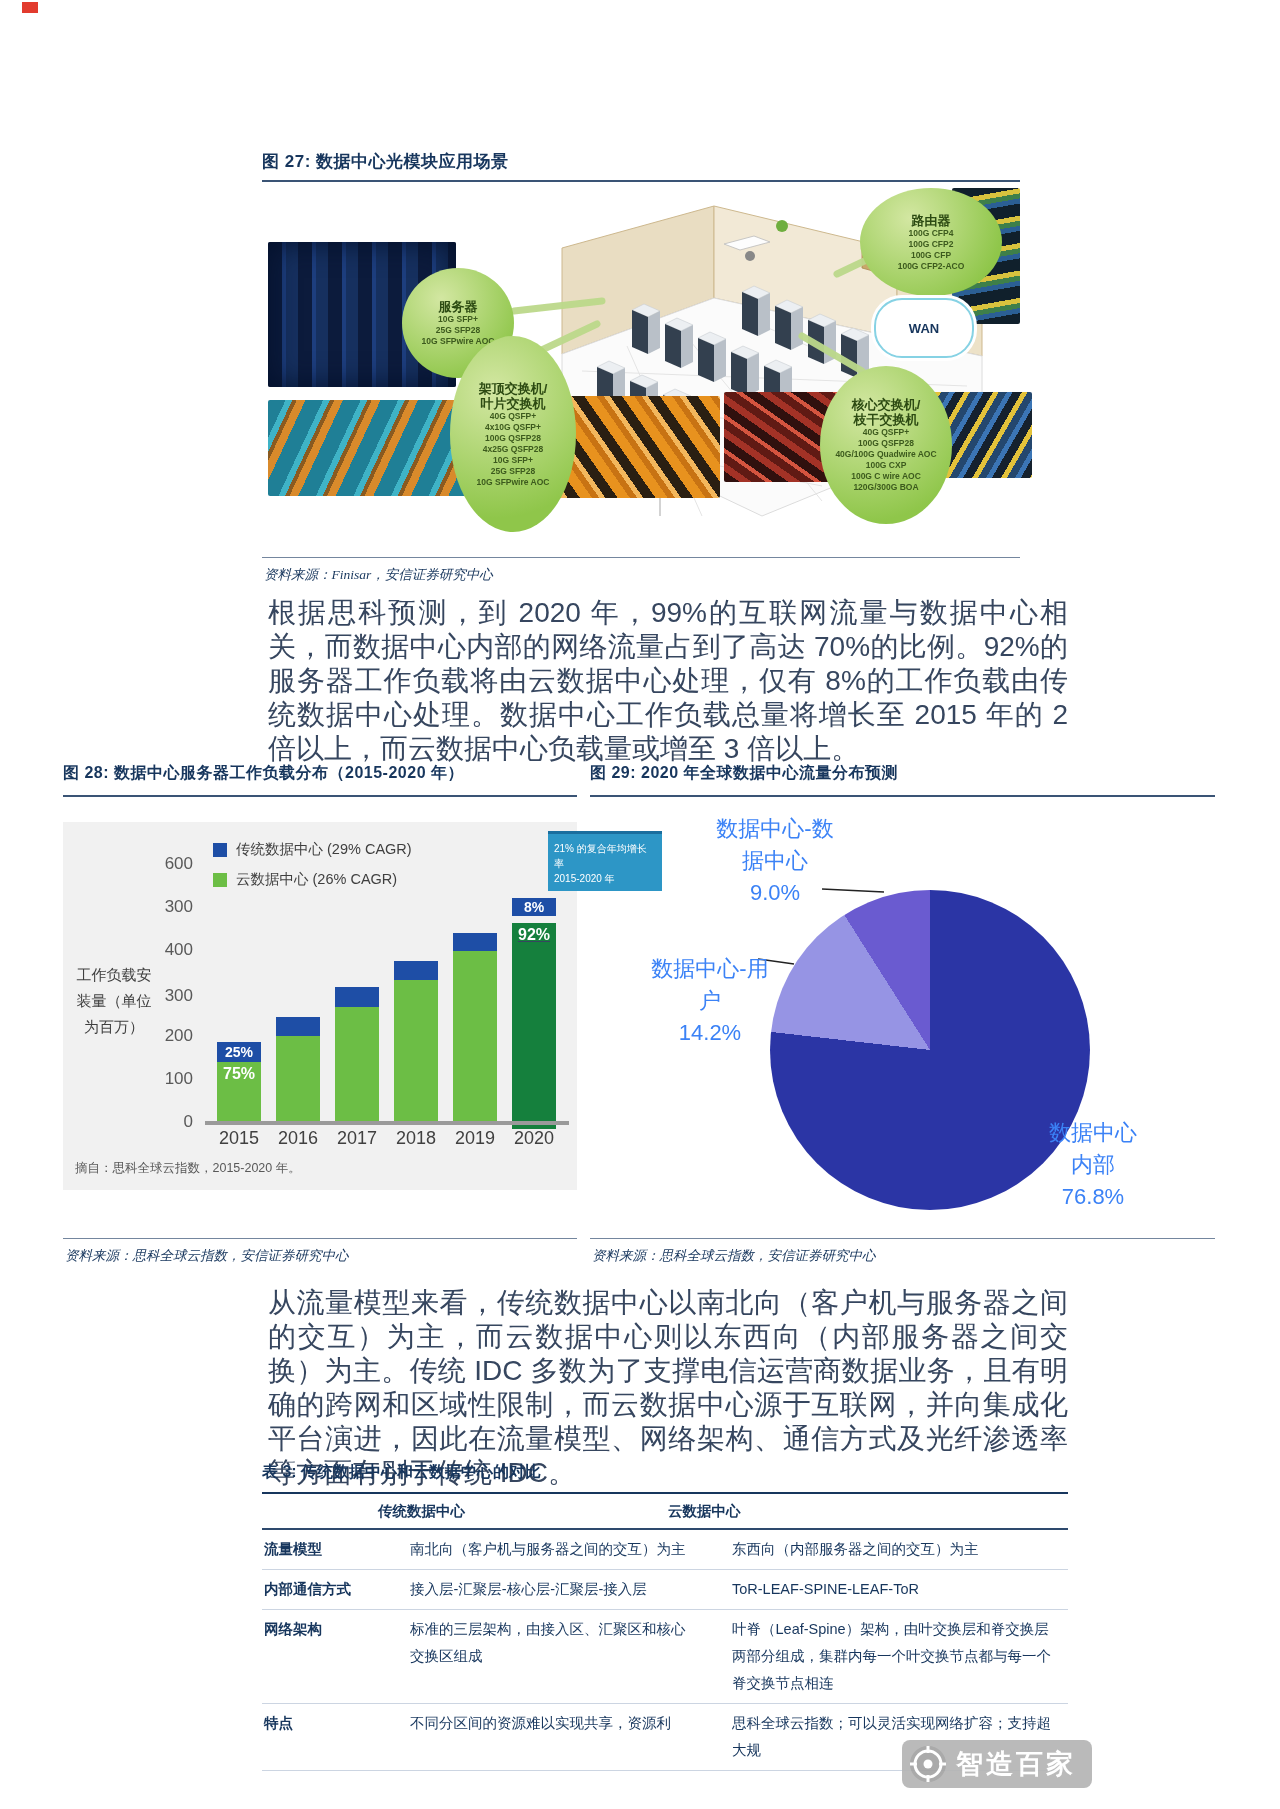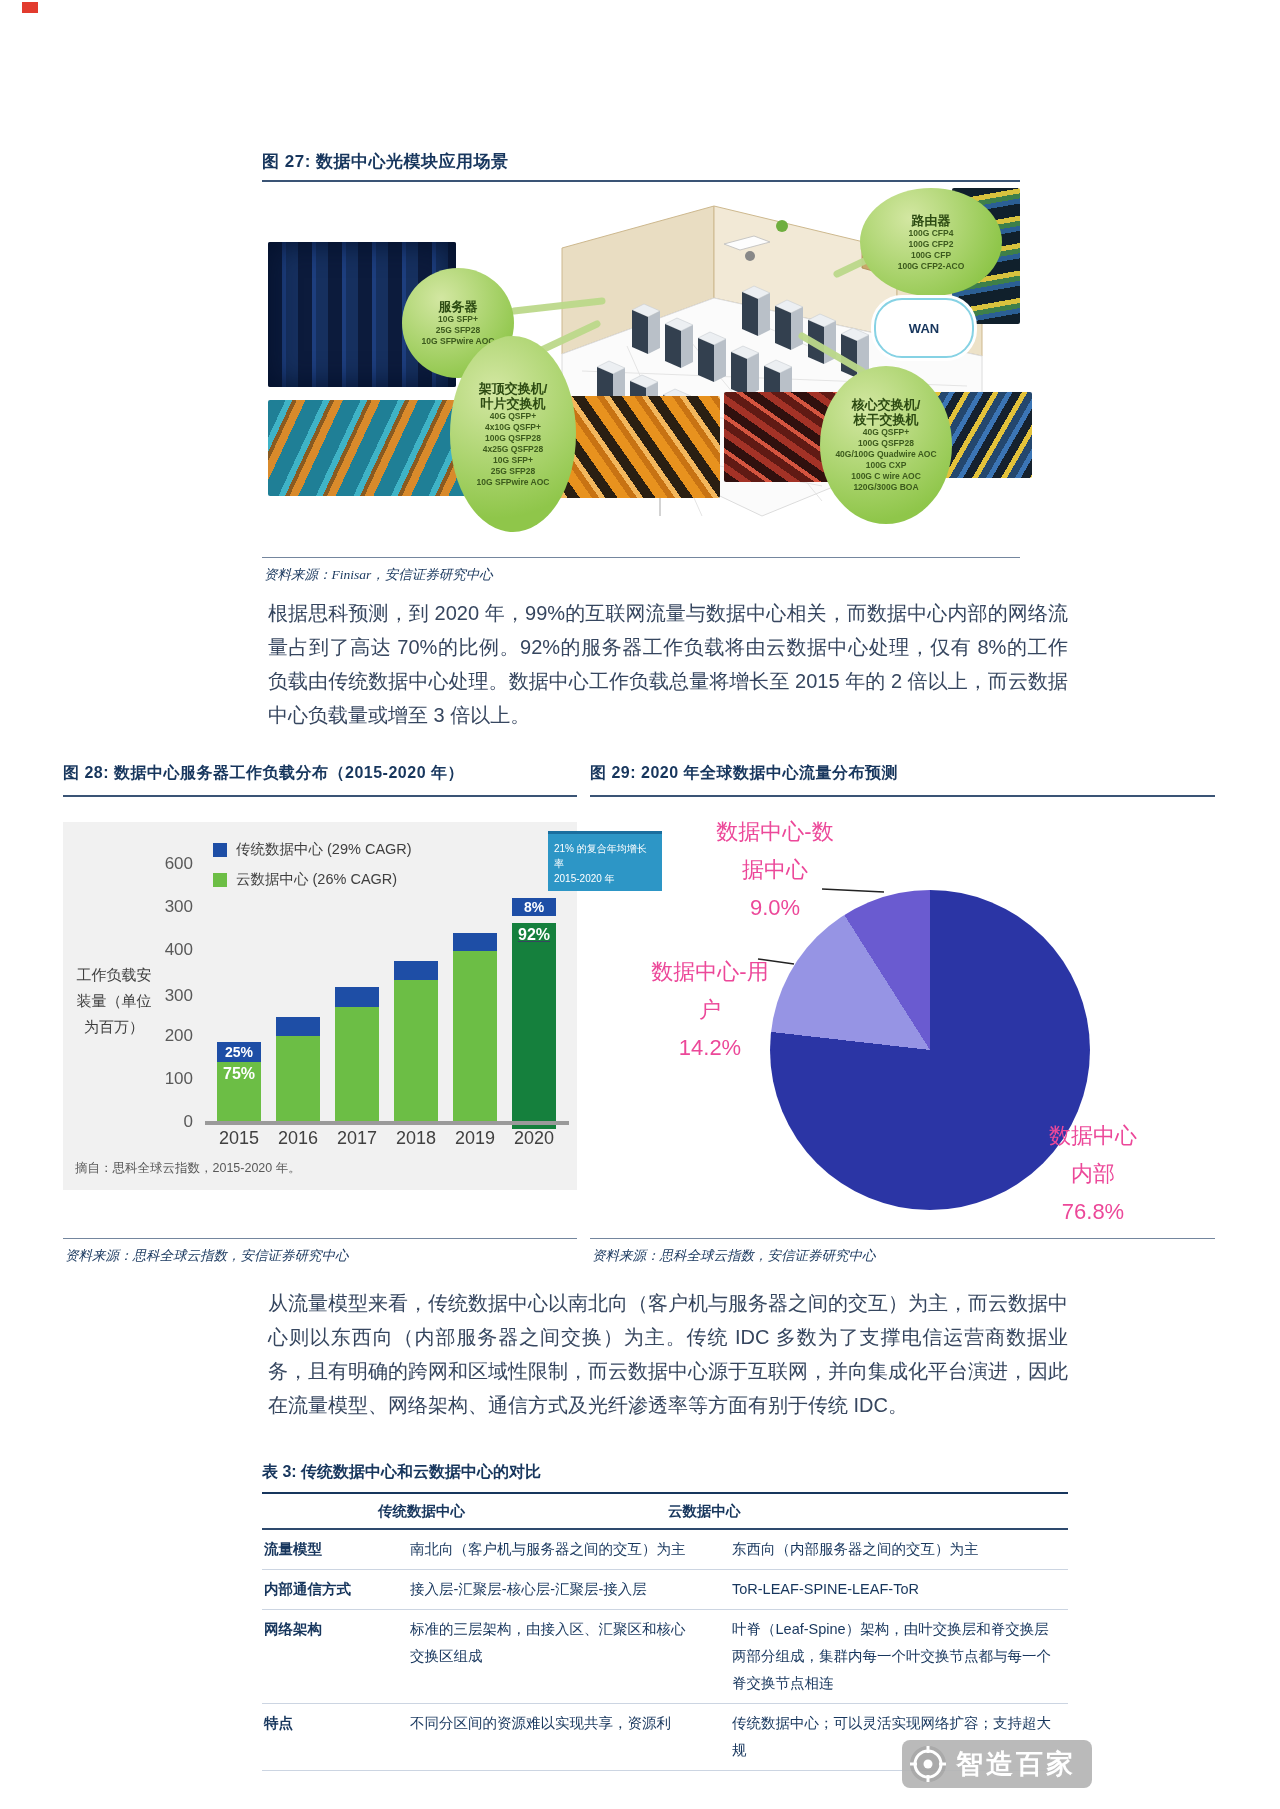--- a/index.html
+++ b/index.html
@@ -5,21 +5,21 @@
   html,body{margin:0;padding:0;background:#e9e9e9;}
   #page{position:relative;width:1280px;height:1809px;margin:0 auto;background:#fff;overflow:hidden;
         font-family:"Liberation Sans","DejaVu Sans",sans-serif;color:#36465f;}
   .abs{position:absolute;}
   
   .fig-title{font-weight:bold;color:#17365d;font-size:17px;letter-spacing:.5px;}
   .fig-title.small{font-size:16px;}
   .rule{background:#17365d;height:2px;opacity:.85;}
   .rule.thin{height:1px;opacity:.6;}
   .source{font-family:"Liberation Serif","DejaVu Serif",serif;font-style:italic;color:#17365d;font-size:13.5px;}
-  .para{font-size:20px;line-height:34px;text-align:justify;color:#36465f;}
+  .para{font-size:28px;line-height:34px;text-align:justify;color:#36465f;}
   
   #scene{left:262px;top:186px;width:758px;height:362px;overflow:visible;}
   .photo{position:absolute;border-radius:2px;}
   .ph-server{background:repeating-linear-gradient(90deg,#0c1b3c 0 14px,#1d3e7e 14px 18px,#16305f 18px 30px);box-shadow:inset 0 0 30px #03102b;}
   .ph-teal{background:repeating-linear-gradient(115deg,#1f7f96 0 16px,#3fb3c6 16px 22px,#8a5a20 22px 26px,#d98a2b 26px 34px);}
   .ph-orange{background:repeating-linear-gradient(55deg,#2a1f12 0 10px,#e8921e 10px 20px,#c87313 20px 26px,#f3b75c 26px 31px);}
   .ph-red{background:repeating-linear-gradient(35deg,#30100e 0 9px,#a33226 9px 16px,#601a14 16px 24px,#d4543f 24px 28px);}
   .ph-mix{background:repeating-linear-gradient(120deg,#15212e 0 8px,#e3c23a 8px 13px,#24476e 13px 20px,#3b75b5 20px 25px);}
   .ph-fiber{background:repeating-linear-gradient(170deg,#10202c 0 12px,#d8c23e 12px 17px,#3e7f4a 17px 22px,#2b5f94 22px 27px);}
   .bubble{position:absolute;border-radius:50%;background:radial-gradient(circle at 35% 28%,#d3e7a2,#8fc64a 78%);
@@ -44,21 +44,21 @@
   .seg-top{align-items:center;}
   .seg-bottom span{margin-top:3px;font-size:16px;}
   .bar-cat{position:absolute;top:264px;width:60px;text-align:center;font-size:18px;color:#404040;}
   #axis-line{left:142px;top:299px;width:364px;height:4px;background:#9a9a9a;}
   #footnote28{left:12px;top:338px;font-size:12.5px;color:#595959;}
   #cagr-box{left:548px;top:831px;width:114px;height:60px;background:#2d96c6;border-top:3px solid #1a6e9e;
             color:#fff;font-size:10px;line-height:15px;padding:7px 6px;box-sizing:border-box;}
   
   #pie-panel{left:590px;top:805px;width:625px;height:455px;}
   #pie-circle{position:absolute;left:180px;top:85px;width:320px;height:320px;border-radius:50%;}
-  .pie-label{position:absolute;text-align:center;font-size:22px;color:#ec4899;line-height:38px;}
+  .pie-label{position:absolute;text-align:center;font-size:22px;color:#3b82f6;line-height:32px;}
   .pie-label .lbl{display:inline-block;}
   
   #table3{left:262px;top:1462px;width:806px;color:#17365d;}
   .tbl-title{font-weight:bold;color:#17365d;font-size:16px;margin-bottom:9px;}
   .tbl-rule{height:2px;background:#17365d;}
   .tbl-grid{display:grid;grid-template-columns:116px 290px 1fr;}
   .tbl-head{font-weight:bold;font-size:14.5px;padding:8px 4px 7px 0;}
   .tbl-head-rule{height:1.5px;background:#17365d;opacity:.9;}
   .tbl-row{border-bottom:1px solid #ccd5e2;gap:32px;}
   .tbl-cell{font-size:14.5px;line-height:27px;padding:6px 14px 6px 0;}
@@ -290,21 +290,21 @@
       <div class="tbl-cell">ToR-LEAF-SPINE-LEAF-ToR</div>
     </div>
     <div class="tbl-grid tbl-row">
       <div class="tbl-cell tbl-label">网络架构</div>
       <div class="tbl-cell">标准的三层架构，由接入区、汇聚区和核心交换区组成</div>
       <div class="tbl-cell">叶脊（Leaf-Spine）架构，由叶交换层和脊交换层两部分组成，集群内每一个叶交换节点都与每一个脊交换节点相连</div>
     </div>
     <div class="tbl-grid tbl-row">
       <div class="tbl-cell tbl-label">特点</div>
       <div class="tbl-cell">不同分区间的资源难以实现共享，资源利</div>
-      <div class="tbl-cell">传统数据中心；可以灵活实现网络扩容；支持超大规</div>
+      <div class="tbl-cell">思科全球云指数；可以灵活实现网络扩容；支持超大规</div>
     </div>
   </div>
 
   <div class="abs" id="watermark">
     <svg width="40" height="40" viewBox="0 0 40 40">
       <circle cx="20" cy="20" r="18" fill="#a3a3a3"></circle>
       <circle cx="20" cy="20" r="13" fill="none" stroke="#fff" stroke-width="3"></circle>
       <circle cx="20" cy="20" r="4.5" fill="#fff"></circle>
       <g stroke="#fff" stroke-width="3">
         <line x1="20" y1="2" x2="20" y2="9"></line>

